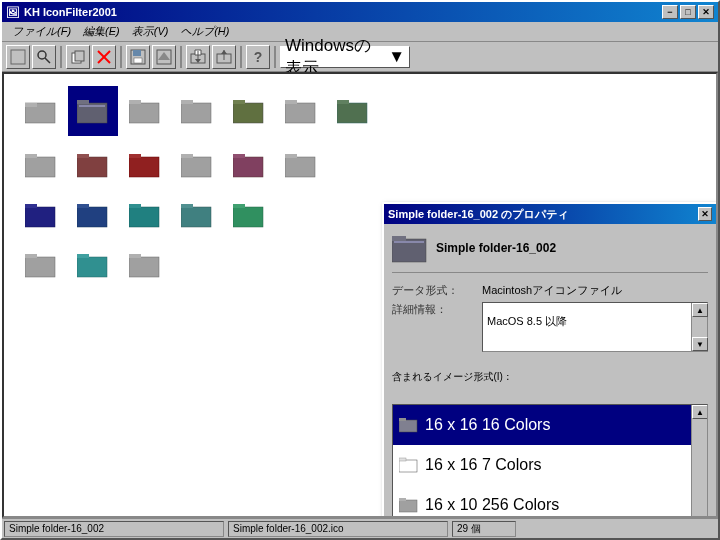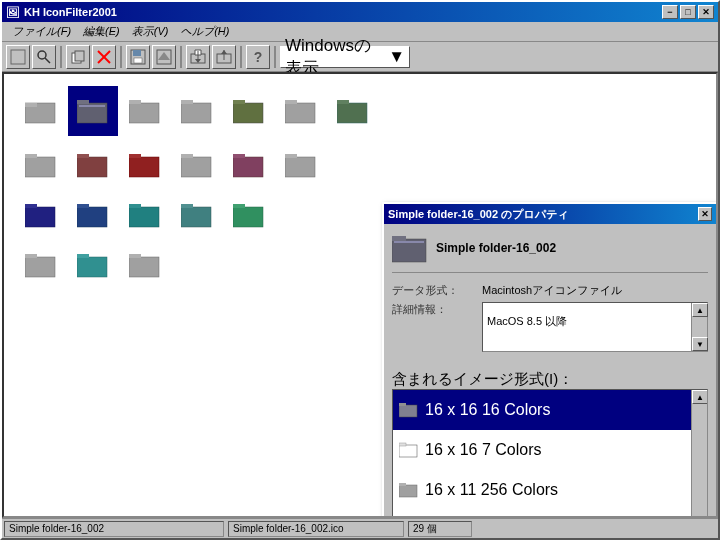--- a/index.html
+++ b/index.html
@@ -282,22 +282,22 @@
       align-items: center;
       justify-content: center;
       font-size: 8px;
       cursor: pointer;
     }
 
     .image-format-section {
       margin-bottom: 8px;
     }
     .section-label {
-      font-size: 15px;
-      margin-bottom: 0;
+      font-size: 10px;
+      margin-bottom: 20px;
     }
 
     .format-list {
       border: 1px solid #888;
       border-top-color: #555;
       border-left-color: #555;
       background: white;
       height: 130px;
       overflow: hidden;
       position: relative;
@@ -628,40 +628,40 @@
                   <rect x="0" y="2" width="7" height="3" fill="#e0e0e0" stroke="#999" stroke-width="0.5"></rect>
                 </svg>
                 <span>16 x 16  7 Colors</span>
               </div>
 
               <div class="format-item">
                 <svg class="format-icon-small" width="20" height="18" viewBox="0 0 20 18">
                   <rect x="0" y="4" width="18" height="12" fill="#a0a0a0" stroke="#666" stroke-width="0.5"></rect>
                   <rect x="0" y="2" width="7" height="3" fill="#b0b0b0"></rect>
                 </svg>
-                <span>16 x 11  256 Colors</span>
+                <span>16 x 10  256 Colors</span>
               </div>
 
               <div class="format-scrollbar">
                 <div class="scroll-arrow">▲</div>
                 <div class="scroll-track"></div>
 
               </div>
             </div>
           </div>
 
         </div>
       </div>
     </div>
   </div>
 
   <div class="status-bar">
     <div class="status-pane" style="width:220px;">
       <span>Simple folder-16_002</span>
     </div>
-    <div class="status-pane" style="width:176px;">
+    <div class="status-pane" style="width:220px;">
       <span>Simple folder-16_002.ico</span>
     </div>
     <div class="status-pane" style="width:64px;">
       <span>29 個</span>
     </div>
   </div>
 </div>
 
 </body></html>

